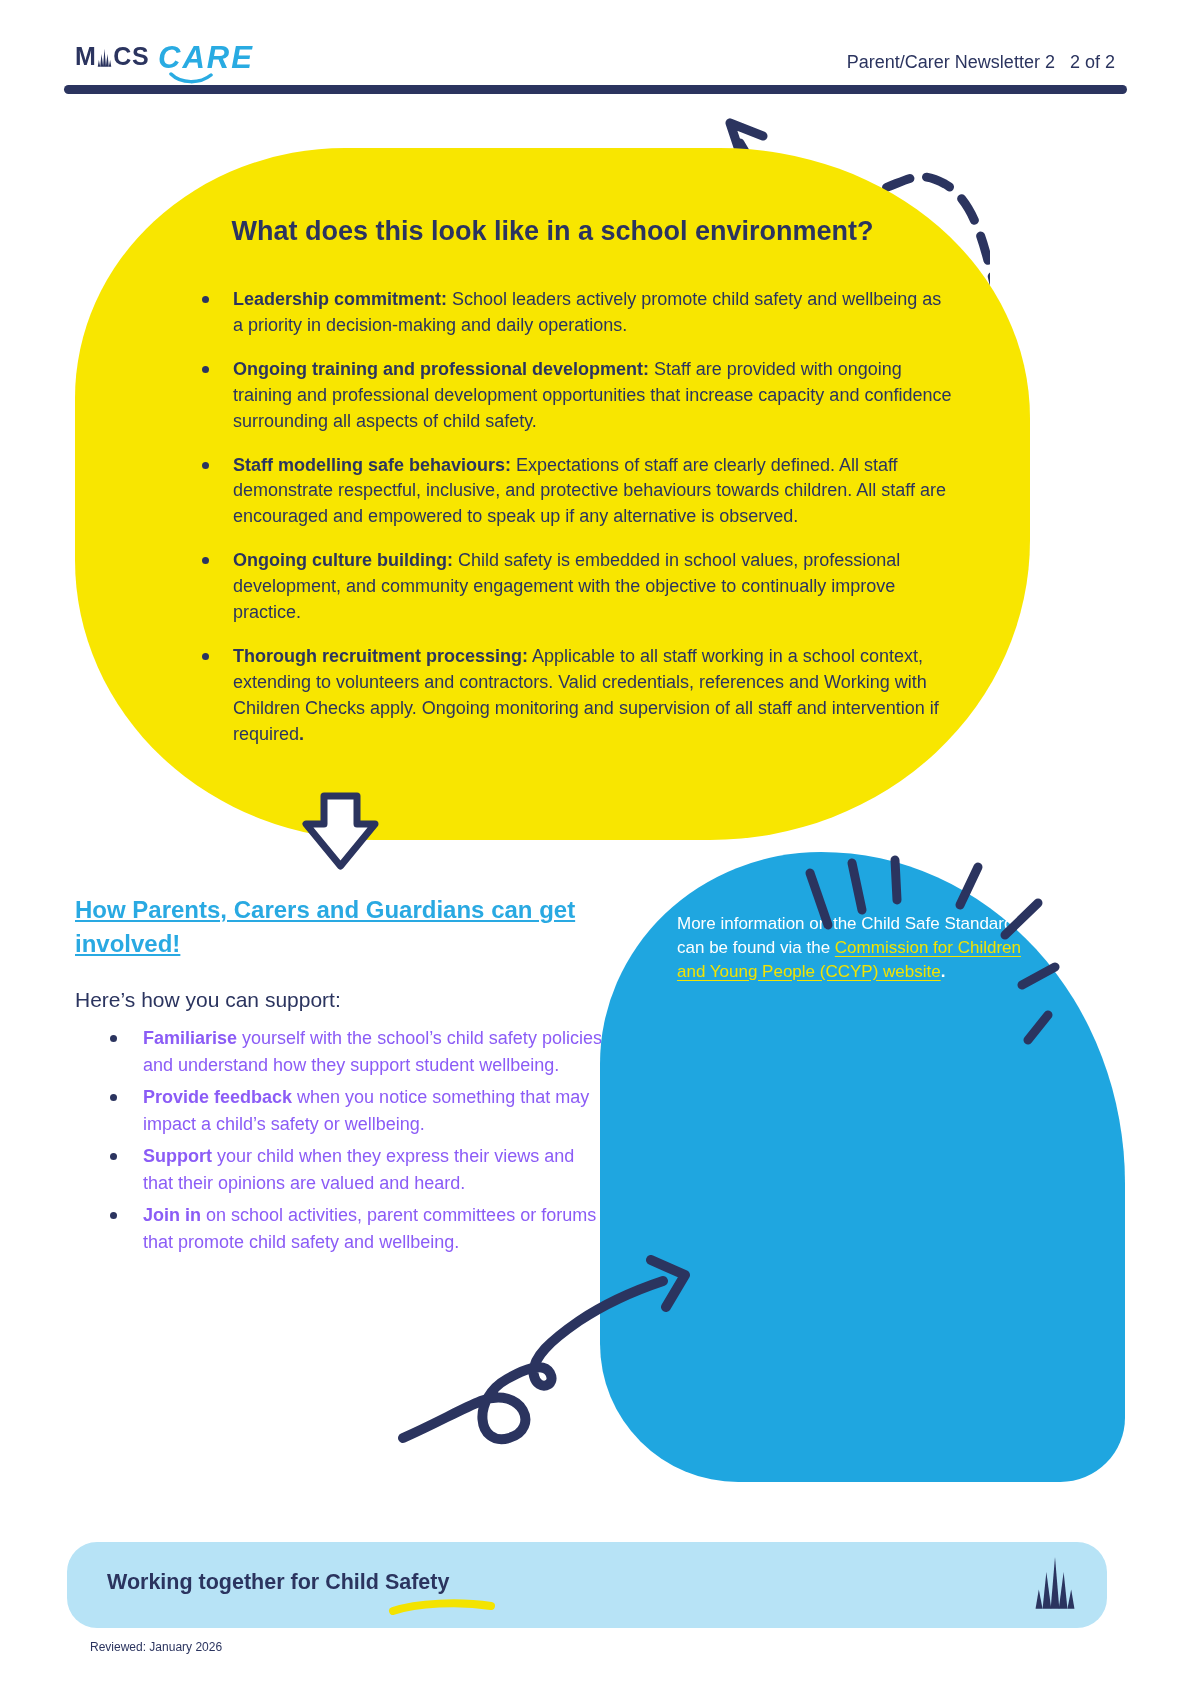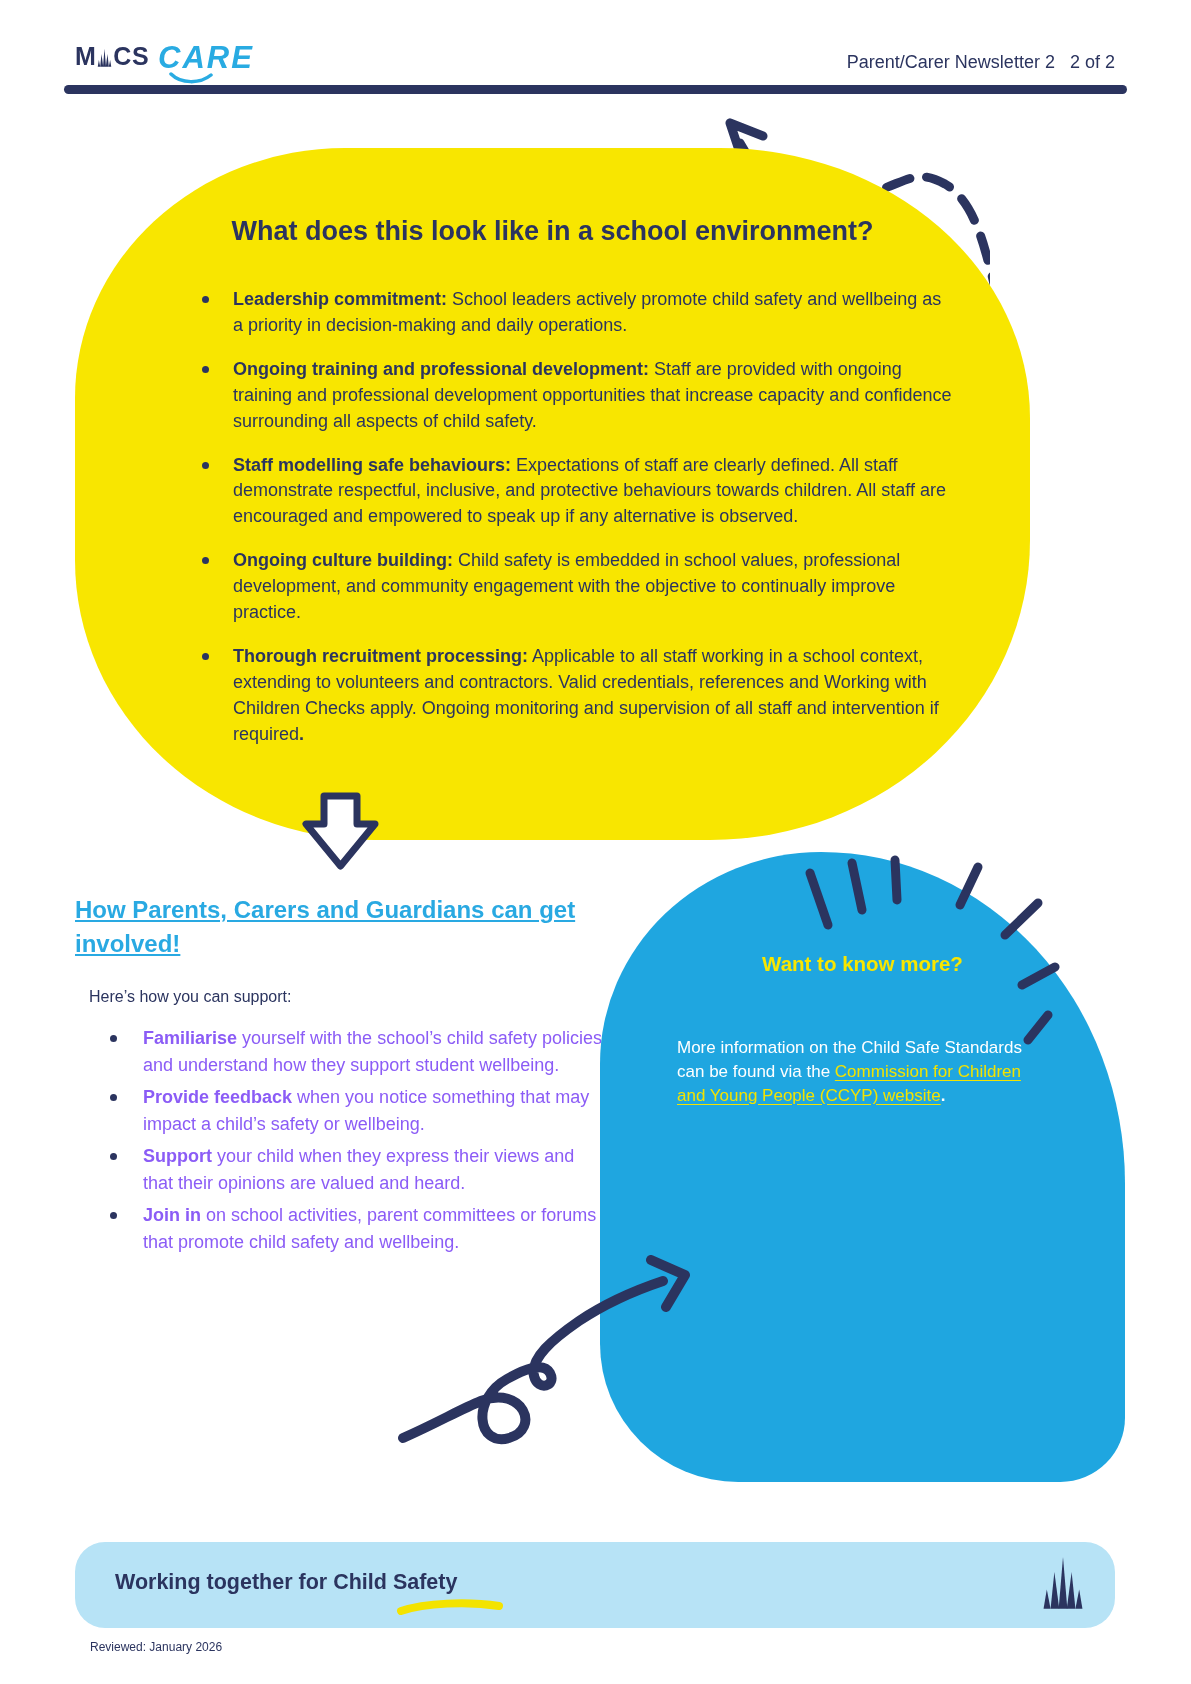--- a/index.html
+++ b/index.html
@@ -30,40 +30,40 @@
   .yellow-list li { position:relative; padding-left:33px; margin-bottom:18px; font-size:18px; line-height:1.44; color:#2b345f; }
   .dot { position:absolute; left:2px; top:9px; width:7px; height:7px; border-radius:50%; background:#2b345f; }
   .lead { font-weight:bold; }
 
   
   .deco { position:absolute; pointer-events:none; }
   svg .stroke { fill:none; stroke:#2b345f; stroke-linecap:round; stroke-linejoin:round; }
 
   
   .involved-heading { position:absolute; left:75px; top:893px; width:560px; font-size:24px; font-weight:bold; color:#29a9e2; line-height:1.4;text-decoration:underline; }
-  .involved-intro { position:absolute; left:75px; top:988px; font-size:16px; color:#2b345f;margin-left:14px; }
+  .involved-intro { position:absolute; left:75px; top:988px; font-size:21px; color:#2b345f; }
   .involved-list { position:absolute; left:108px; top:1025px; width:500px; list-style:none; }
   .involved-list li { position:relative; padding-left:35px; margin-bottom:5px; font-size:18px; line-height:1.5; color:#8b5cf6; }
   .involved-list .dot { top:10px; }
 
   
   .blue-blob {
     position:absolute; left:600px; top:852px; width:525px; height:630px;
     background:#1fa6e0;
     border-radius:240px 330px 70px 150px / 230px 360px 70px 150px;
   }
   .blue-title { padding-top:100px; text-align:center; font-size:20.5px; font-weight:bold; color:#f8e600; }
   .blue-body { margin:60px 0 0 77px; width:348px; color:#ffffff; font-size:17px; line-height:1.41; }
   .blue-body p + p { margin-top:22px; }
   .ccyp-link { color:#f3e300; text-decoration:underline; text-underline-offset:3px; }
   .suffix-bold { font-weight:bold; }
 
   
   .footer-bar {
-    position:absolute; left:75px; top:1542px; width:1040px; height:86px;
+    position:absolute; left:67px; top:1542px; width:1040px; height:86px;
     background:#b7e3f6; border-radius:30px; z-index:2;
   }
   .footer-text { position:absolute; left:40px; top:28px; font-size:21.5px; font-weight:bold; color:#2b345f; }
   .footer-swoosh { position:absolute; left:320px; top:57px; }
   .footer-spire { position:absolute; right:30px; top:15px; }
   .reviewed { position:absolute; left:90px; top:1640px; font-size:12px; color:#2b345f; }
 </style>
 </head>
 <body>
 
@@ -146,21 +146,20 @@
       <span class="dot"></span>
       <span class="lead">Support</span><span> your child when they express their views and that their opinions are valued and heard.</span>
     </li>
     <li>
       <span class="dot"></span>
       <span class="lead">Join in</span><span> on school activities, parent committees or forums that promote child safety and wellbeing.</span>
     </li>
   </ul>
 
   <div class="blue-blob">
-    <div class="blue-title">Want to know more?</div>
     <div class="blue-body">
       <p><span>More information on the Child Safe Standards can be found via the </span><a href="#" class="ccyp-link">Commission for Children and Young People (CCYP) website</a><span class="suffix-bold">.</span></p>
     </div>
   </div>
 
   <svg class="deco" style="left:780px; top:855px;" width="290" height="200" viewBox="0 0 290 200">
     <path class="stroke" stroke-width="9" d="M 48 70 L 30 18"></path>
     <path class="stroke" stroke-width="9" d="M 82 55 L 72 8"></path>
     <path class="stroke" stroke-width="9" d="M 117 45 L 115 5"></path>
     <path class="stroke" stroke-width="9" d="M 180 50 L 198 12"></path>

